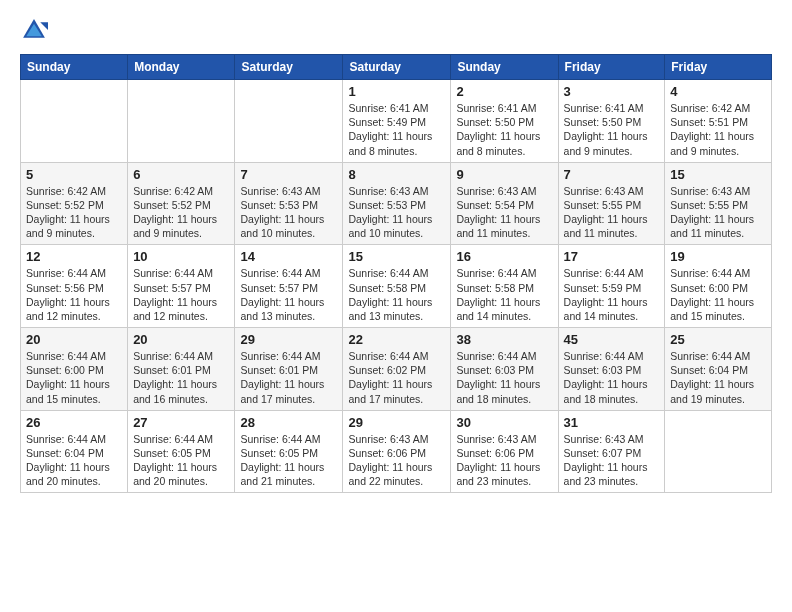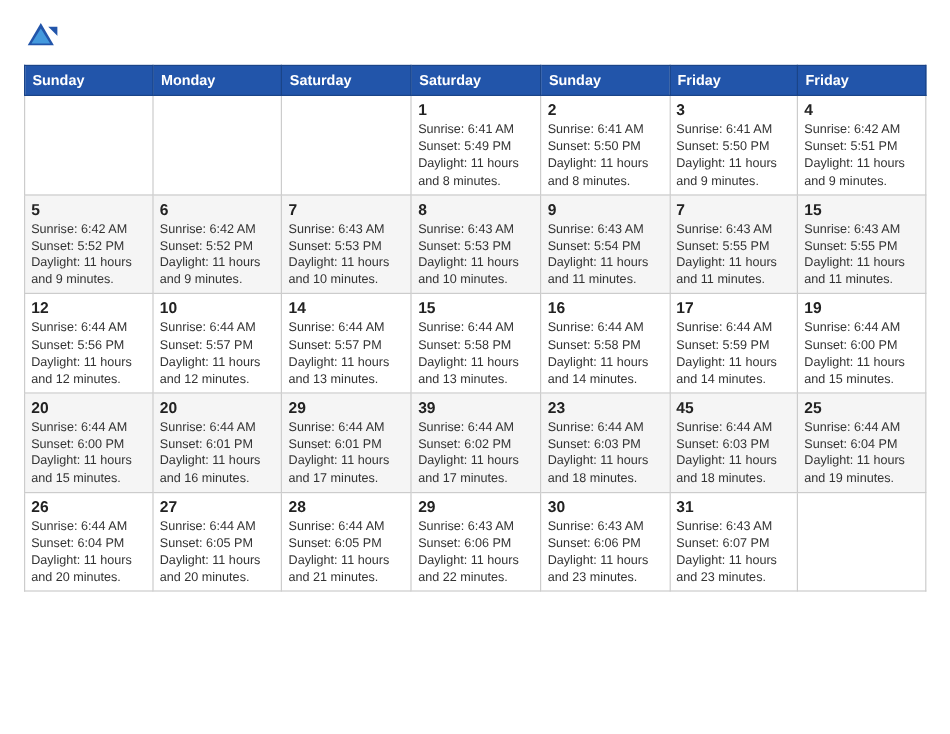--- a/index.html
+++ b/index.html
@@ -213,25 +213,25 @@
           </td>
           <td>
             <span class="day-num">20</span>
             <div class="day-info">Sunrise: 6:44 AM<br>Sunset: 6:01 PM<br>Daylight: 11 hours and 16 minutes.</div>
           </td>
           <td>
             <span class="day-num">29</span>
             <div class="day-info">Sunrise: 6:44 AM<br>Sunset: 6:01 PM<br>Daylight: 11 hours and 17 minutes.</div>
           </td>
           <td>
-            <span class="day-num">39</span>
+            <span class="day-num">22</span>
             <div class="day-info">Sunrise: 6:44 AM<br>Sunset: 6:02 PM<br>Daylight: 11 hours and 17 minutes.</div>
           </td>
           <td>
-            <span class="day-num">23</span>
+            <span class="day-num">38</span>
             <div class="day-info">Sunrise: 6:44 AM<br>Sunset: 6:03 PM<br>Daylight: 11 hours and 18 minutes.</div>
           </td>
           <td>
             <span class="day-num">45</span>
             <div class="day-info">Sunrise: 6:44 AM<br>Sunset: 6:03 PM<br>Daylight: 11 hours and 18 minutes.</div>
           </td>
           <td>
             <span class="day-num">25</span>
             <div class="day-info">Sunrise: 6:44 AM<br>Sunset: 6:04 PM<br>Daylight: 11 hours and 19 minutes.</div>
           </td>

